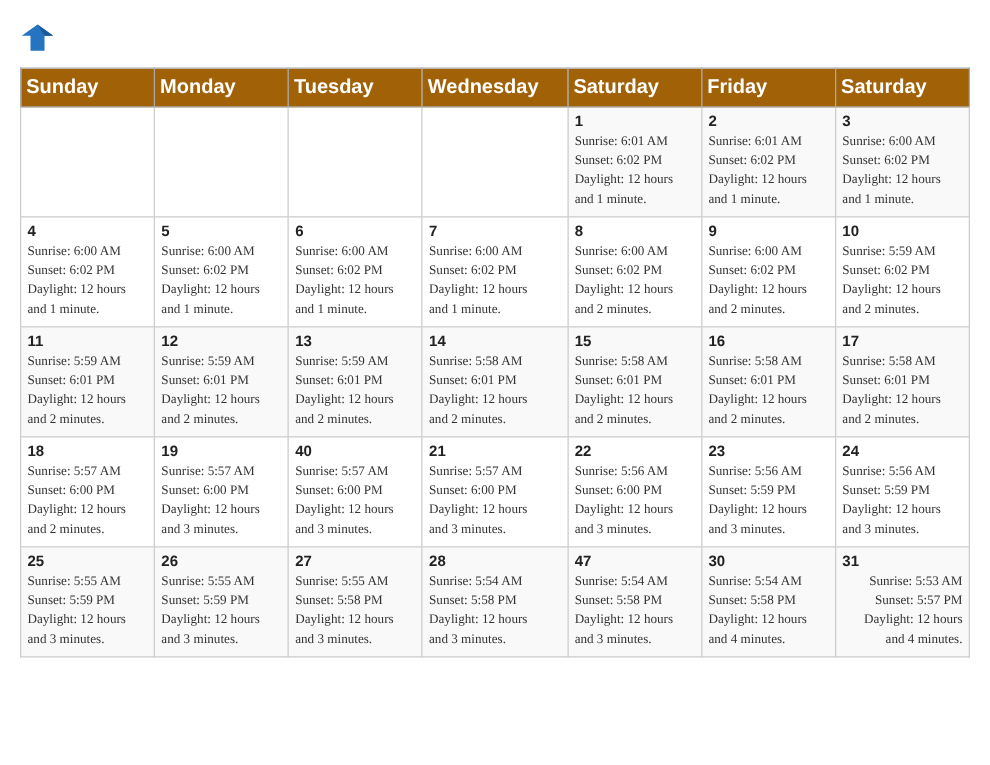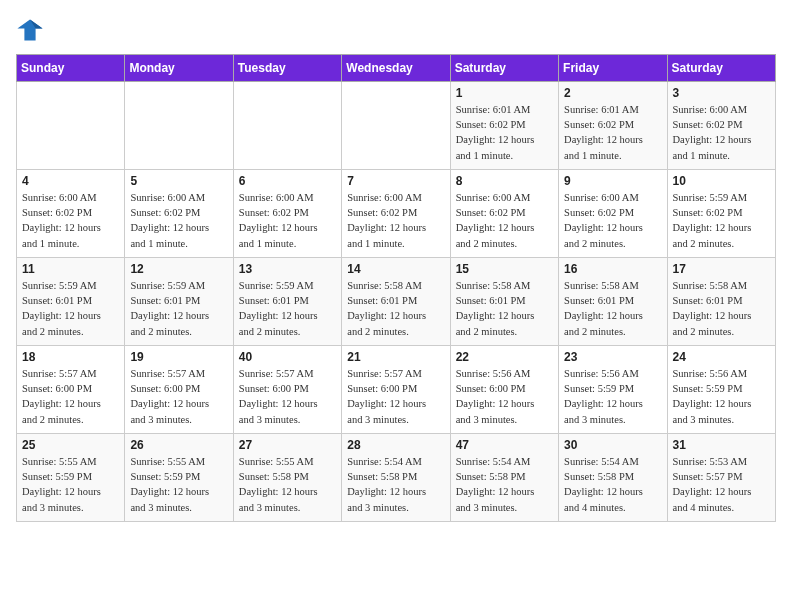--- a/index.html
+++ b/index.html
@@ -48,25 +48,25 @@
       font-size: 15px;
       font-weight: normal;
       color: #444;
     }
     table {
       width: 100%;
       border-collapse: collapse;
       font-size: 11px;
     }
     thead tr th {
-      background-color: #6d28d9;
+      background-color: #a16207;
       color: #fff;
       padding: 6px 4px;
       text-align: left;
-      font-size: 12px;
+      font-size: 16px;
       font-weight: bold;
       border: 1px solid #aaa;
     }
     tbody tr td {
       border: 1px solid #ccc;
       padding: 4px 5px;
       vertical-align: top;
       background: #fff;
       min-height: 80px;
       height: 88px;
@@ -342,20 +342,20 @@
         </td>
         <td>
           <span class="day-num">30</span>
           <div class="day-info" style="white-space: pre-line;">Sunrise: 5:54 AM
 Sunset: 5:58 PM
 Daylight: 12 hours
 and 4 minutes.</div>
         </td>
         <td>
           <span class="day-num">31</span>
-          <div class="day-info" style="white-space: pre-line;">Sunrise: 5:53 AM
+          <div class="day-info" style="white-space: pre-line; text-align: right;">Sunrise: 5:53 AM
 Sunset: 5:57 PM
 Daylight: 12 hours
 and 4 minutes.</div>
         </td>
       </tr>
     </tbody>
 </table>
 
 </body></html>

